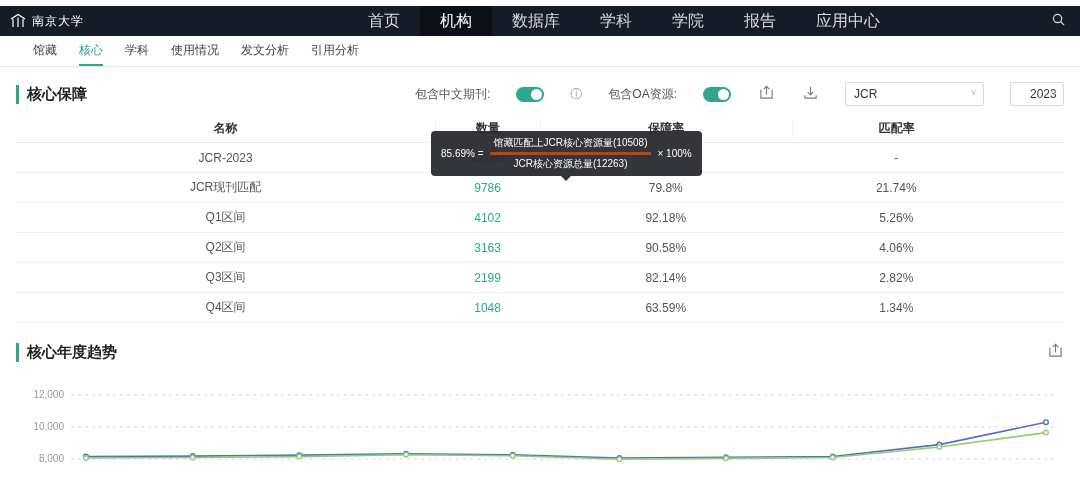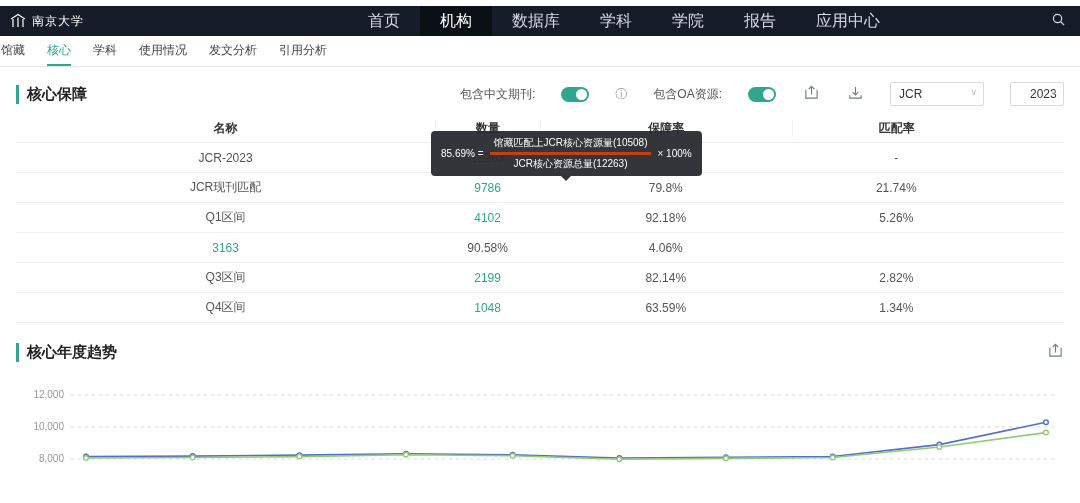--- a/index.html
+++ b/index.html
@@ -16,34 +16,34 @@
   
   .navbar{display:flex;align-items:center;height:30px;background:var(--navbar);color:#e3e7ee;padding:0 14px 0 10px;margin-top:6px;}
   .brand{display:flex;align-items:center;gap:6px;min-width:120px;}
   .brand .logo{display:inline-flex;}
   .brand .brand-name{font-size:12px;color:#fff;letter-spacing:1px;}
   .main-nav{display:flex;height:100%;margin-left:218px;}
   .nav-item{padding:0 20px;line-height:30px;font-size:16px;color:#d4d9e2;cursor:pointer;white-space:nowrap;}
   .nav-item.active{background:rgba(0,0,0,0.45);color:#fff;}
   .nav-search{margin-left:auto;display:flex;align-items:center;cursor:pointer;}
   
-  .tabbar{display:flex;gap:22px;height:31px;padding:0 1px;border-bottom:1px solid #e6e6e6;background:#fff;}
+  .tabbar{display:flex;gap:22px;height:31px;padding:0 33px;border-bottom:1px solid #e6e6e6;background:#fff;}
   .tab{line-height:29px;color:#444;cursor:pointer;border-bottom:2px solid transparent;white-space:nowrap;}
   .tab.active{color:var(--accent);border-bottom-color:var(--accent);}
   
   .section-head{display:flex;align-items:center;margin:14px 16px 0;height:26px;}
   .section-title{border-left:3px solid var(--accent);padding-left:8px;font-size:15px;font-weight:bold;color:#222;}
   .controls{margin-left:auto;display:flex;align-items:center;gap:26px;color:#555;}
   .switch{position:relative;width:28px;height:15px;border-radius:8px;background:var(--accent);cursor:pointer;flex:none;}
   .switch::after{content:"";position:absolute;right:2px;top:2px;width:11px;height:11px;border-radius:50%;background:#fff;}
   .info{color:#999;font-size:12px;line-height:1;cursor:pointer;}
   .icon-btn{display:inline-flex;align-items:center;justify-content:center;width:18px;height:18px;cursor:pointer;}
   .select{position:relative;display:flex;align-items:center;height:24px;border:1px solid #d9d9d9;border-radius:2px;padding:0 20px 0 8px;color:#333;background:#fff;cursor:pointer;}
   .select::after{content:"∨";position:absolute;right:6px;top:4px;font-size:9px;color:#bbb;}
-  .select.wide{width:94px;}
+  .select.wide{width:139px;}
   .select.narrow{width:54px;padding-left:19px;}
   
   .table{position:relative;margin:6px 16px 16px;}
   .thead,.tr{display:grid;grid-template-columns:40% 10% 24% 20% 6%;height:30px;align-items:center;text-align:center;}
   .thead{font-weight:bold;color:#333;border-bottom:1px solid #ececec;}
   .th+.th{border-left:1px solid #f2f2f2;}
   .th{line-height:18px;}
   .tr{border-bottom:1px solid #f0f0f0;color:#555;}
   .tr.hl{background:var(--hl);}
   .td.link{color:var(--accent);cursor:pointer;}
@@ -156,20 +156,21 @@
         <div class="td link"></div>
       </div>
       <div class="tr">
         <div class="td">Q1区间</div>
         <div class="td link">4102</div>
         <div class="td">92.18%</div>
         <div class="td">5.26%</div>
         <div class="td link"></div>
       </div>
       <div class="tr">
+        <div class="td">Q2区间</div>
         <div class="td link">3163</div>
         <div class="td">90.58%</div>
         <div class="td">4.06%</div>
         <div class="td link"></div>
       </div>
       <div class="tr">
         <div class="td">Q3区间</div>
         <div class="td link">2199</div>
         <div class="td">82.14%</div>
         <div class="td">2.82%</div>

